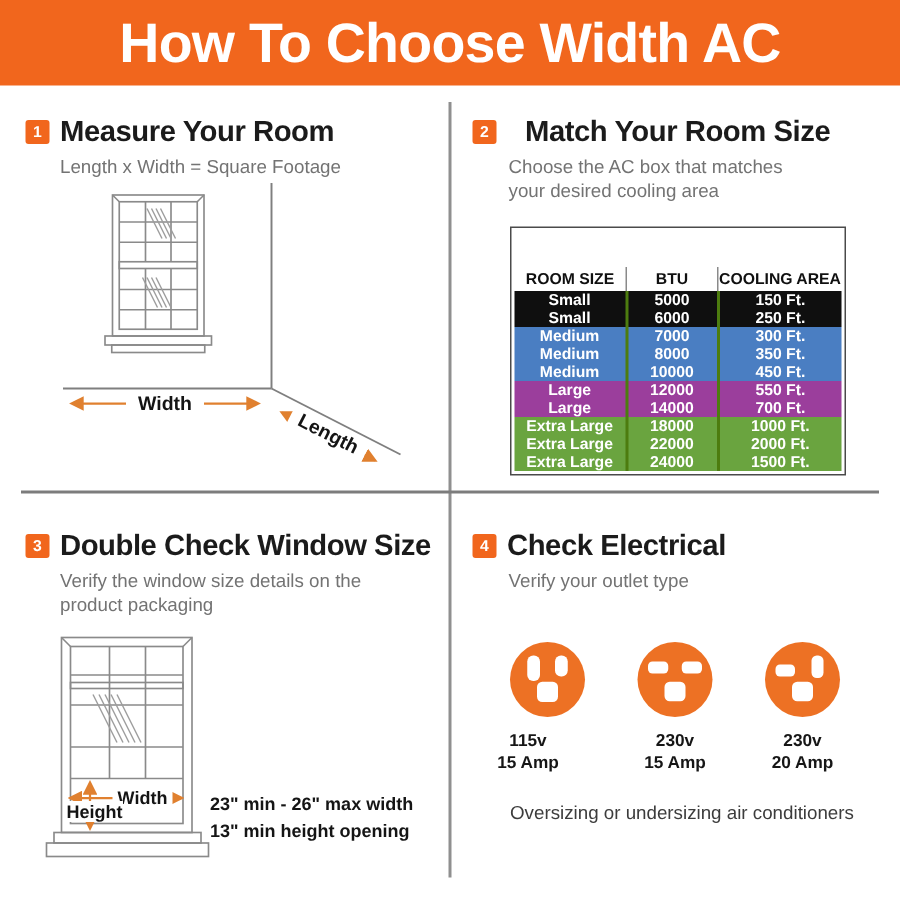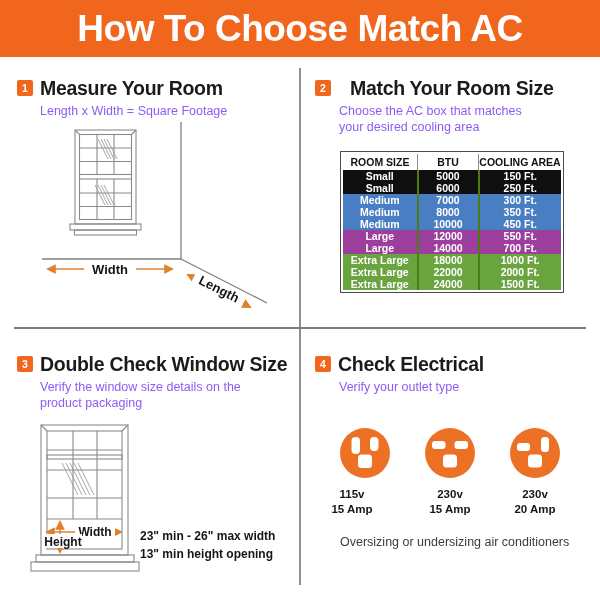--- a/index.html
+++ b/index.html
@@ -15,25 +15,25 @@
   .banner-text{color:#ffffff;font-size:37px;font-weight:bold;letter-spacing:-0.5px;}
 
   
   .vdiv{left:299px;top:68px;width:2px;height:517px;background:#8f8f8f;}
   .hdiv{left:14px;top:327px;width:572px;height:2px;background:#7c7c7c;}
 
   
   .badge{width:16px;height:16px;border-radius:2px;color:#fff;font-size:10.5px;font-weight:bold;
          display:flex;align-items:center;justify-content:center;}
   .title{font-size:19.5px;font-weight:bold;color:#1b1b1b;letter-spacing:-0.3px;white-space:nowrap;}
-  .subtitle{font-size:12.5px;color:#8b5cf6;white-space:nowrap;}
+  .subtitle{font-size:12.5px;color:#737373;white-space:nowrap;}
 
   
   .ac-table-wrap{left:340px;top:151px;border:1px solid #4a4a4a;background:#fff;padding:2px;}
-  table.ac{border-collapse:collapse;table-layout:fixed;width:216px;}
+  table.ac{border-collapse:collapse;table-layout:fixed;width:216px;margin-top:24px;}
   table.ac th{height:16px;font-size:10.5px;font-weight:bold;color:#101010;text-align:center;
               border-left:1px solid #8a8a8a;padding:0;background:#fff;}
   table.ac th:first-child{border-left:none;}
   table.ac td{height:12px;line-height:12px;font-size:10.5px;font-weight:bold;color:#ffffff;
               text-align:center;border-left:2px solid #4d7c0f;padding:0;white-space:nowrap;}
   table.ac td:first-child{border-left:none;}
   .col-size{width:74px;} .col-btu{width:60px;} .col-area{width:82px;}
 
   
   .specs{left:140px;top:527px;font-size:12px;font-weight:bold;color:#151515;line-height:18px;white-space:nowrap;}
@@ -42,21 +42,21 @@
   .outlet-label{top:487px;width:80px;text-align:center;font-size:11.5px;font-weight:bold;
                 color:#161616;line-height:14.5px;white-space:nowrap;}
   .note{left:340px;top:533px;font-size:12.5px;color:#3c3c3c;line-height:19px;white-space:nowrap;}
 
   svg{display:block;}
 </style>
 </head>
 <body>
 
 <div class="abs banner" style="background-color: rgb(241, 102, 29);">
-  <span class="banner-text">How To Choose Match AC</span>
+  <span class="banner-text">How To Choose Width AC</span>
 </div>
 
 <div class="abs vdiv"></div>
 <div class="abs hdiv"></div>
 
 <div class="abs badge" style="left: 17px; top: 80px; background-color: rgb(241, 102, 29);">1</div>
 <div class="abs title" style="left:40px;top:77px;">Measure Your Room</div>
 <div class="abs subtitle" style="left:40px;top:104px;">Length x Width = Square Footage</div>
 
 <svg class="abs" style="left:0;top:115px;" width="300" height="212" viewBox="0 0 300 212">

